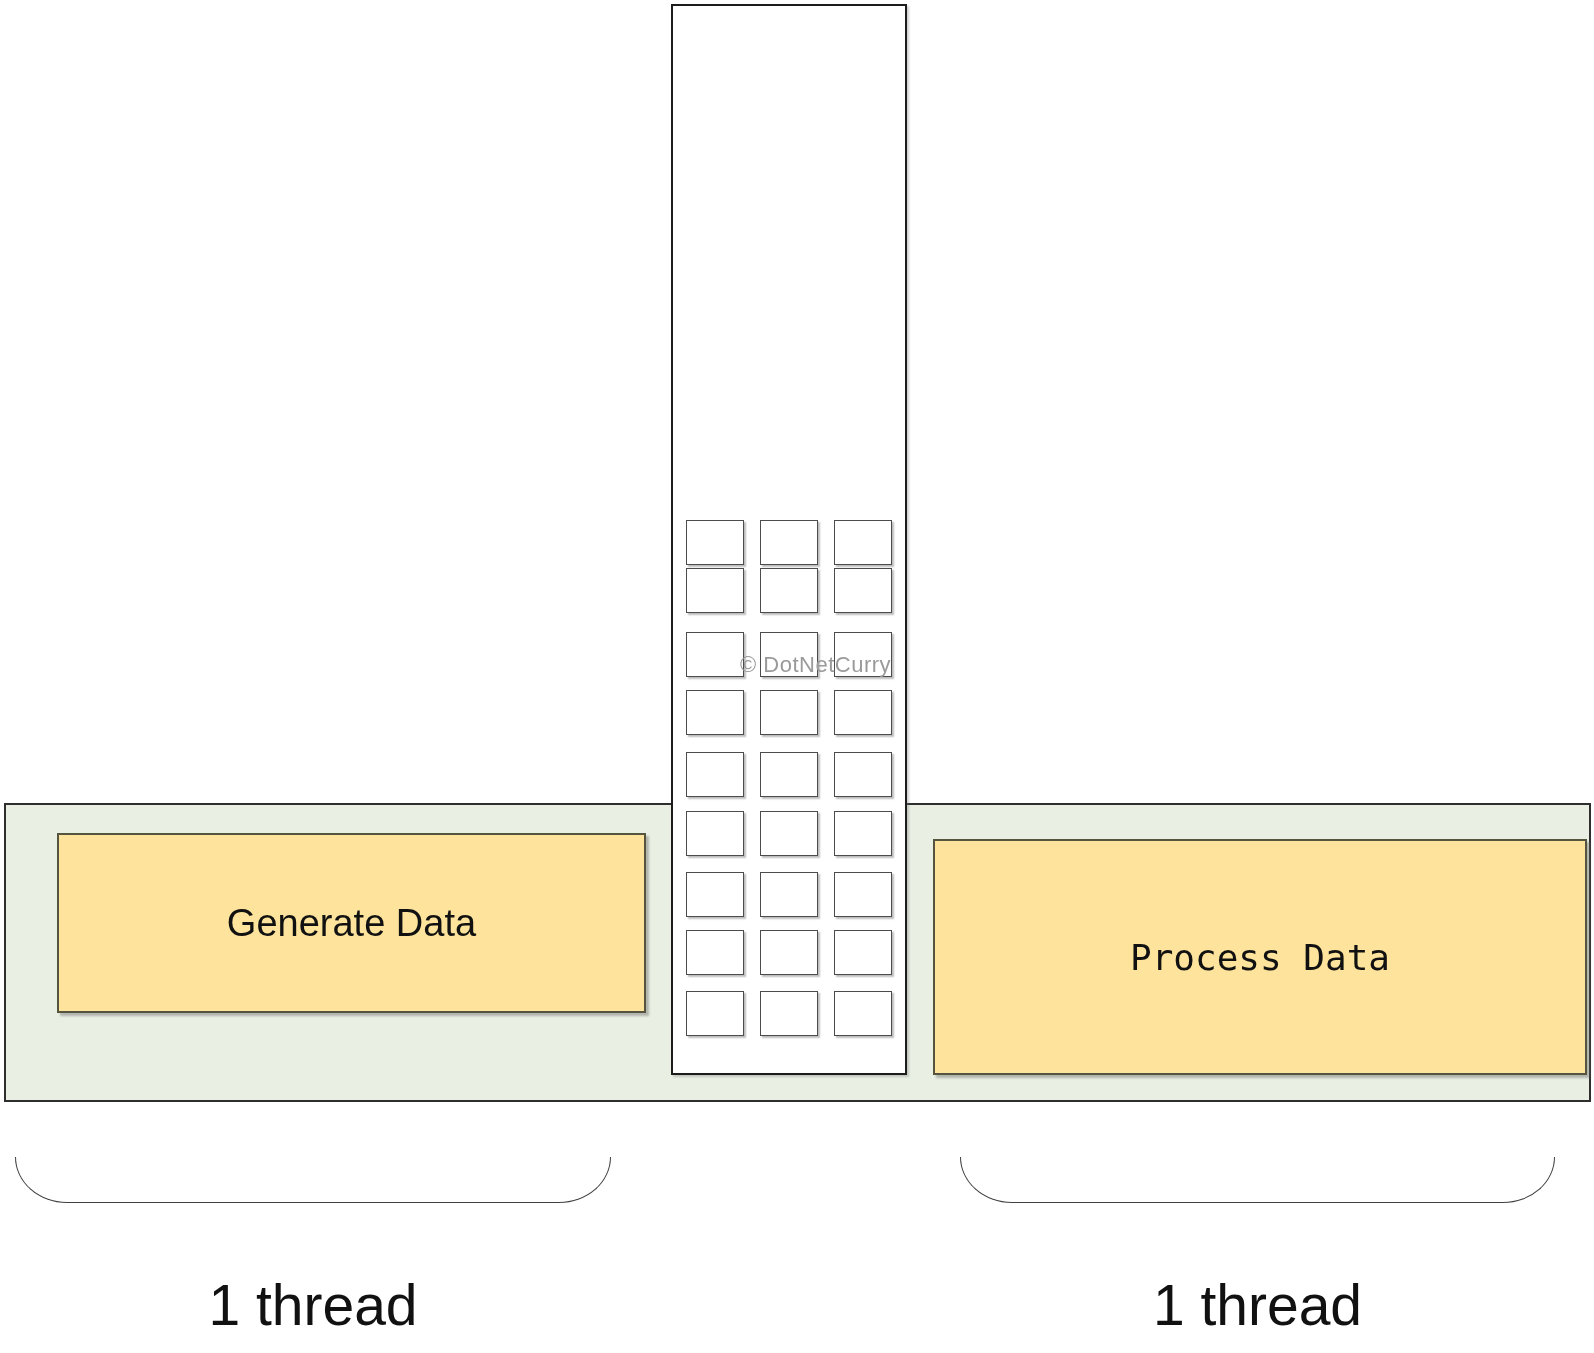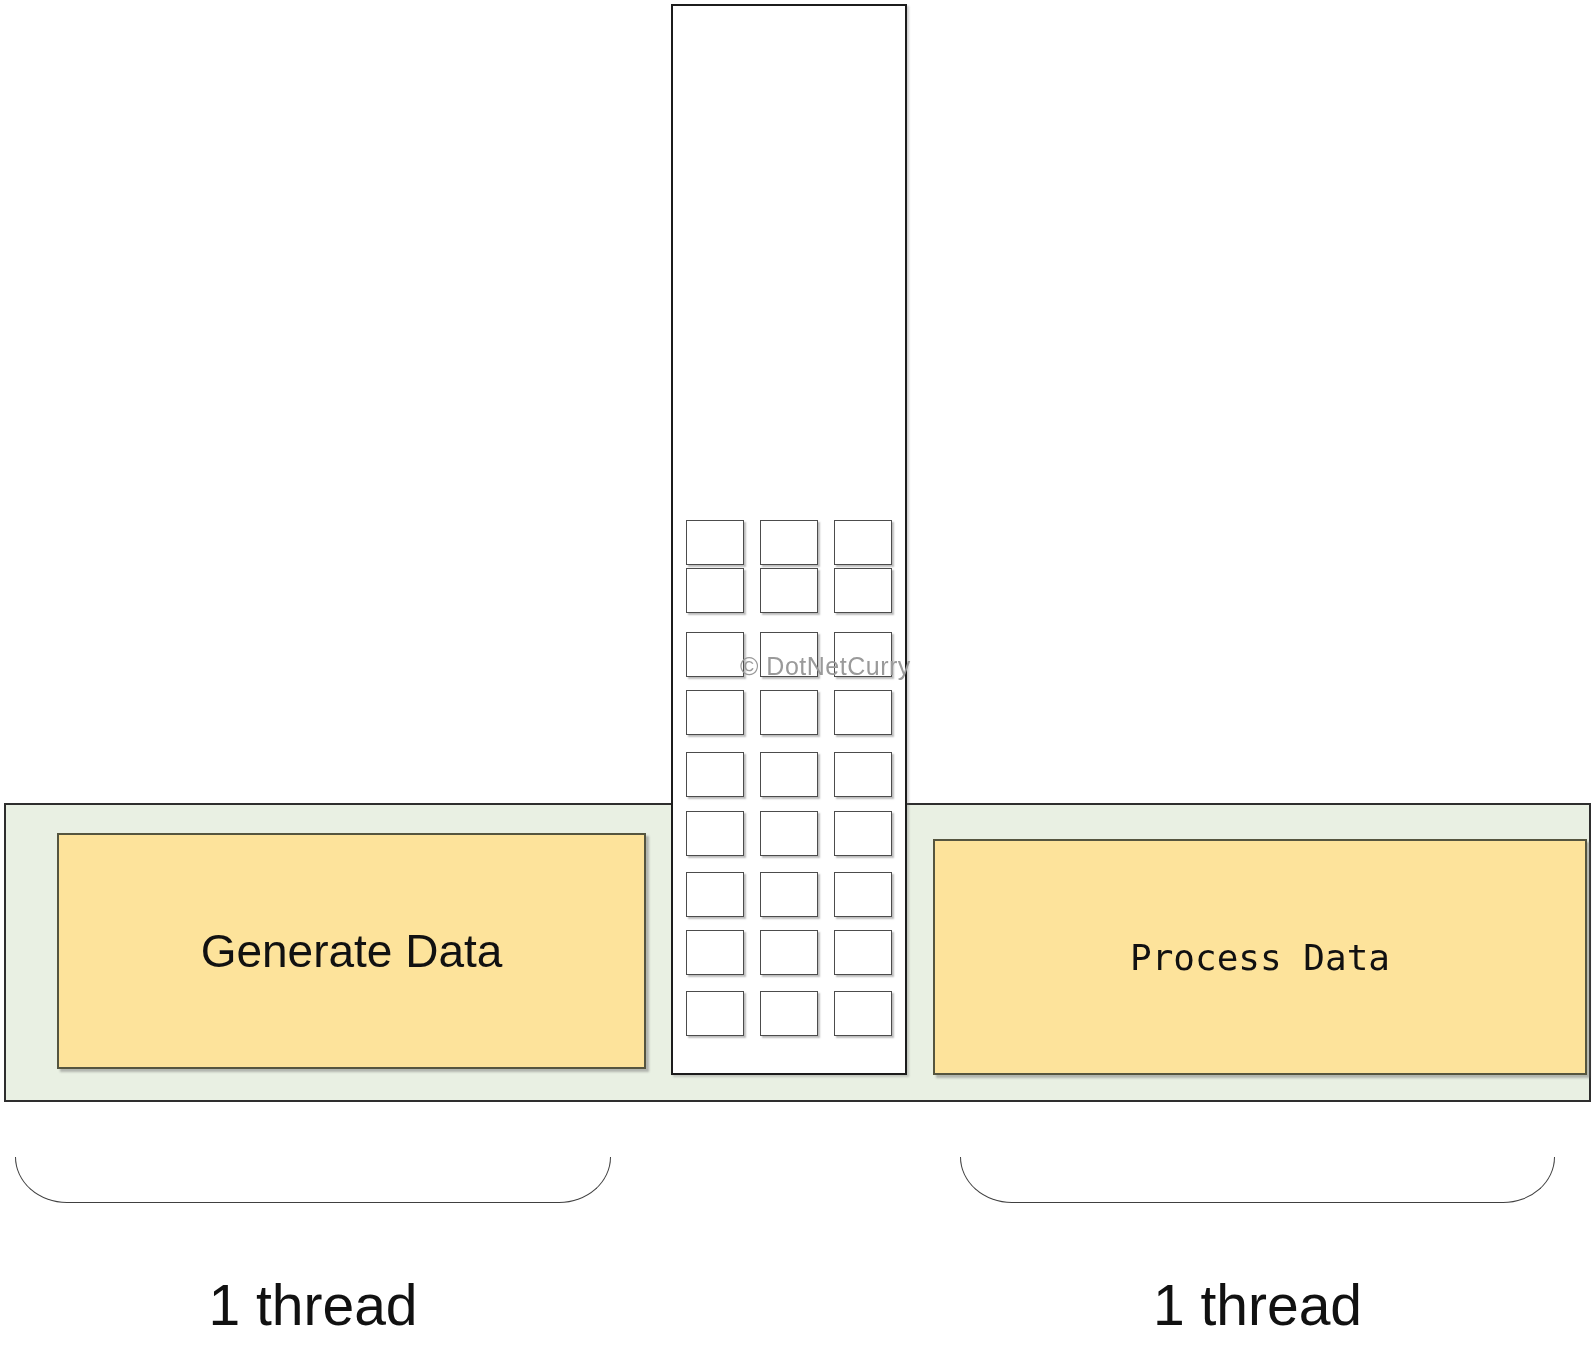--- a/index.html
+++ b/index.html
@@ -37,22 +37,22 @@
     display: flex;
     align-items: center;
     justify-content: center;
     color: #111111;
     z-index: 2;
   }
   .producer-box {
     left: 57px;
     top: 833px;
     width: 589px;
-    height: 236px;
-    font-size: 46px;
+    height: 180px;
+    font-size: 38px;
     font-family: "Liberation Sans", sans-serif;
   }
   .consumer-box {
     left: 933px;
     top: 839px;
     width: 654px;
     height: 236px;
     font-size: 36px;
     font-family: "DejaVu Sans Mono", monospace;
   }
@@ -94,21 +94,21 @@
     box-sizing: border-box;
     background: #ffffff;
     border: 1.5px solid var(--cell-border, #4c4c4c);
     box-shadow: 2px 2px 1.5px rgba(110, 110, 110, 0.45);
   }
   
   .watermark {
     position: absolute;
     left: 740px;
     top: 652px;
-    font-size: 25px;
+    font-size: 22px;
     color: var(--watermark, #9a9a9a);
     white-space: nowrap;
     z-index: 4;
     letter-spacing: 0.5px;
   }
   
   .brace {
     position: absolute;
     top: 1157px;
     height: 46px;

